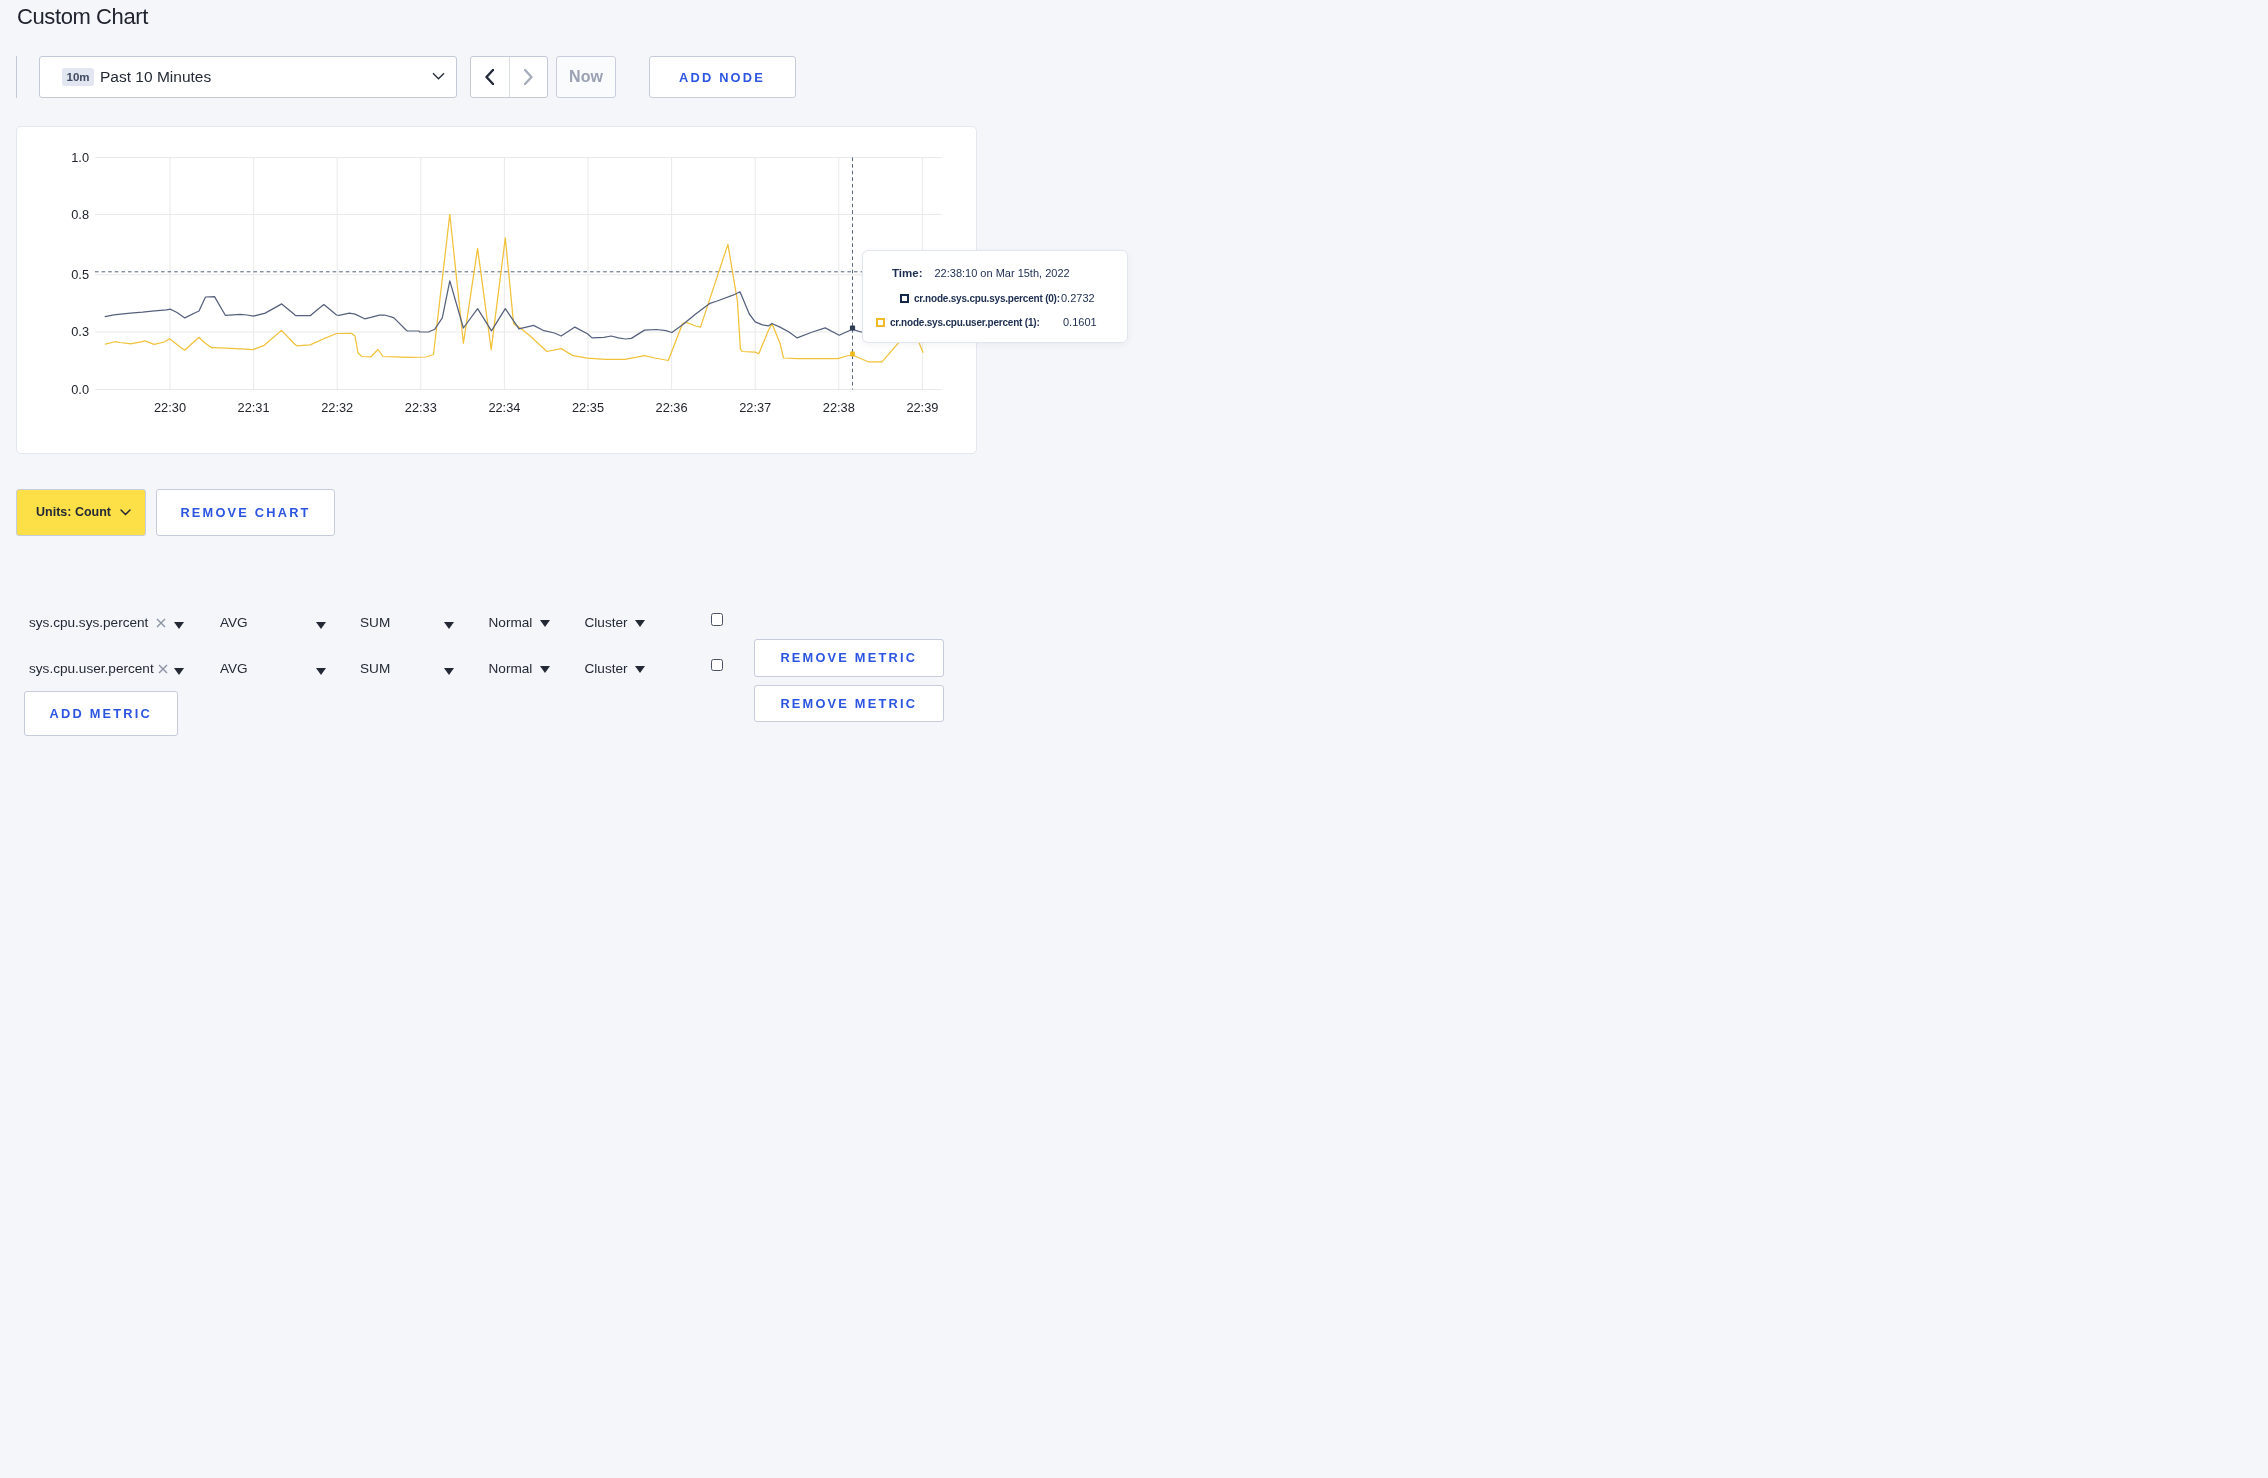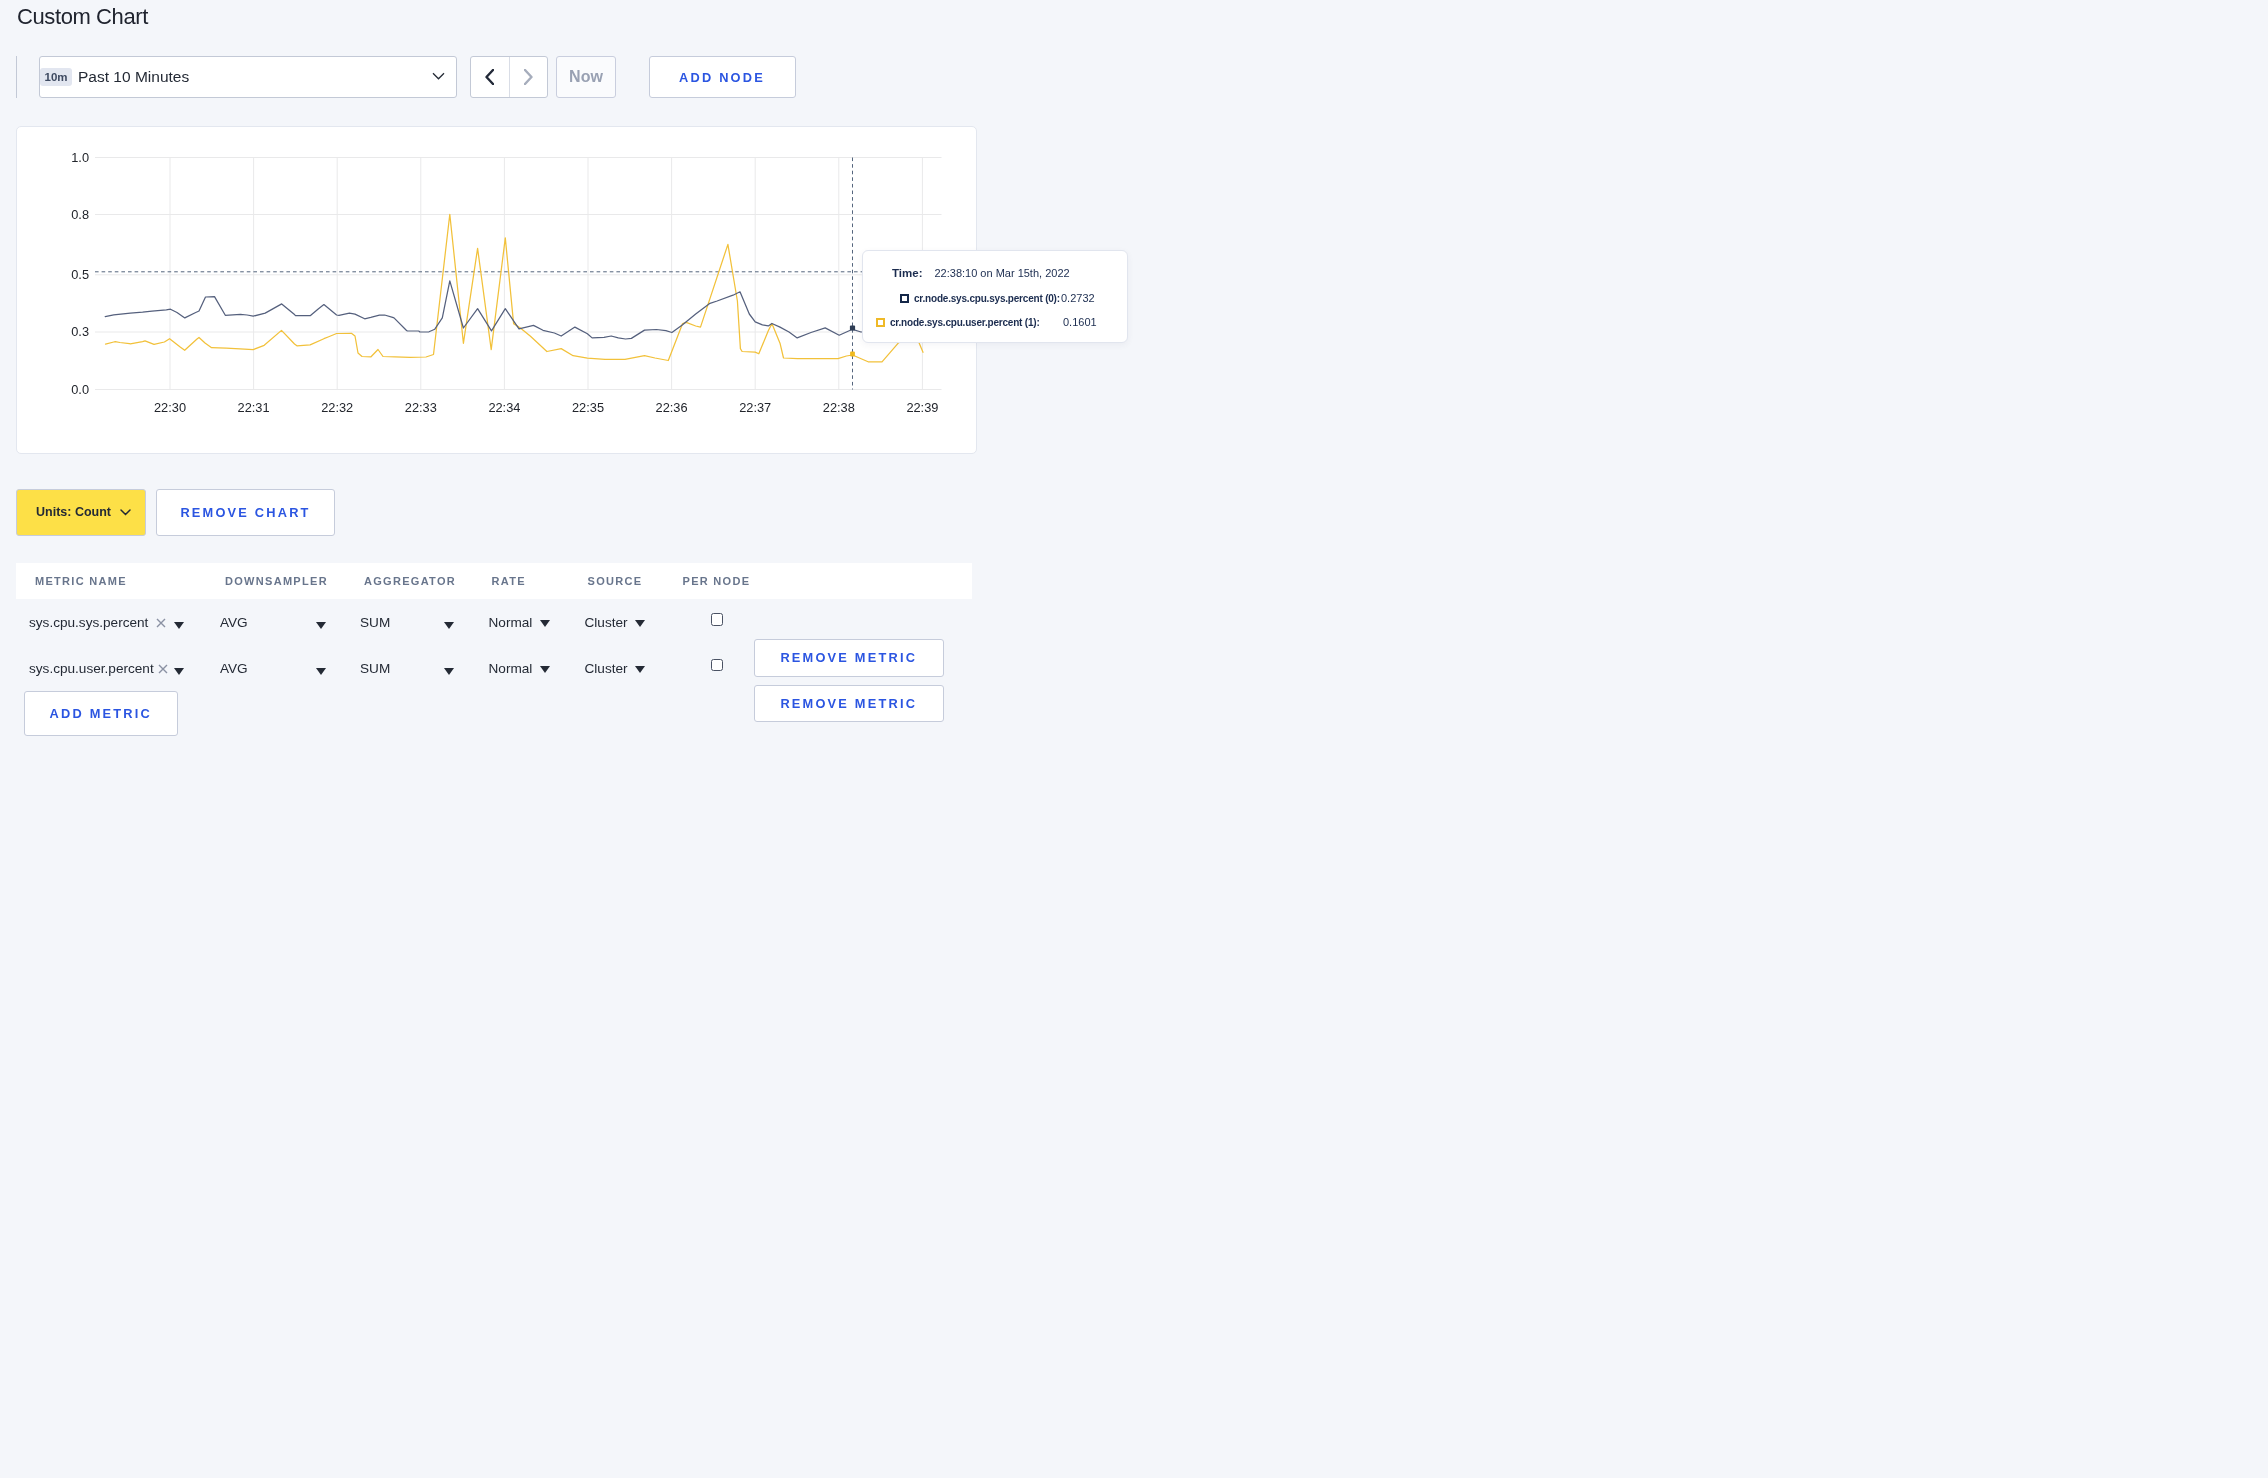--- a/index.html
+++ b/index.html
@@ -5,21 +5,21 @@
 * { margin:0; padding:0; box-sizing:border-box; }
 html,body { width:1134px; height:739px; background:#f4f6fa;
   font-family:"Liberation Sans", sans-serif; color:#242a35; overflow:hidden; }
 .page { position:relative; width:1134px; height:739px; }
 h1 { position:absolute; left:17px; top:4px; font-size:22px; font-weight:500;
      letter-spacing:-0.4px; color:#20242f; }
 
 .rule { position:absolute; left:16px; top:56px; width:1px; height:42px; background:#c3c9d6; }
 .tsel { position:absolute; left:39px; top:56px; width:418px; height:42px; background:#fff;
    border:1px solid #c3c9d6; border-radius:3px; display:flex; align-items:center; }
-.badge { margin-left:0; background:#e2e6f0; border-radius:3px; font-size:11.5px; font-weight:bold;
+.badge { margin-left:22px; background:#e2e6f0; border-radius:3px; font-size:11.5px; font-weight:bold;
    color:#3e4a61; padding:3px 4.5px; }
 .tsel .lbl { margin-left:6px; font-size:15.5px; color:#242a35; }
 .tsel svg.chev { position:absolute; right:11px; top:15px; }
 .pager { position:absolute; left:470px; top:56px; width:78px; height:42px; background:#fff;
    border:1px solid #c3c9d6; border-radius:3px; display:flex; }
 .pager .c { flex:1; display:flex; align-items:center; justify-content:center; }
 .pager .c:first-child { border-right:1px solid #d9dde6; }
 .nowb { position:absolute; left:556px; top:56px; width:60px; height:42px; background:#fafbfd;
    border:1px solid #c9cede; border-radius:3px; color:#99a1b3; font-size:16px; font-weight:600;
    display:flex; align-items:center; justify-content:center; }
@@ -147,28 +147,20 @@
   </div>
 
   <div class="units">
     <span class="t">Units: Count</span>
     <svg width="11" height="7" viewBox="0 0 11 7">
         <path d="M1 1 L5.5 5.5 L10 1" stroke="#242a35" stroke-width="1.5" fill="none" stroke-linecap="round"></path>
       </svg>
   </div>
   <div class="btn rmchart">REMOVE CHART</div>
 
-  <div class="thead">
-    <div class="th" style="left:19px;">METRIC NAME</div>
-    <div class="th" style="left:209px;">DOWNSAMPLER</div>
-    <div class="th" style="left:348px;">AGGREGATOR</div>
-    <div class="th" style="left:475.5px;">RATE</div>
-    <div class="th" style="left:571.5px;">SOURCE</div>
-    <div class="th" style="left:666.5px;">PER NODE</div>
-  </div>
 
   <div class="cell" style="left:29px; top:615px;">sys.cpu.sys.percent</div>
   <div class="cell x" style="left:156px; top:616px;"><svg width="10" height="10" viewBox="0 0 10 10">
         <path d="M1 1 L9 9 M9 1 L1 9" stroke="#8a91a3" stroke-width="1.4" fill="none"></path>
       </svg></div>
   <div class="cell" style="left:174px; top:617px;"><span class="tri"></span></div>
   <div class="cell" style="left:220px; top:615px;">AVG</div>
   <div class="cell" style="left:316px; top:617px;"><span class="tri"></span></div>
   <div class="cell" style="left:360px; top:615px;">SUM</div>
   <div class="cell" style="left:444px; top:617px;"><span class="tri"></span></div>

